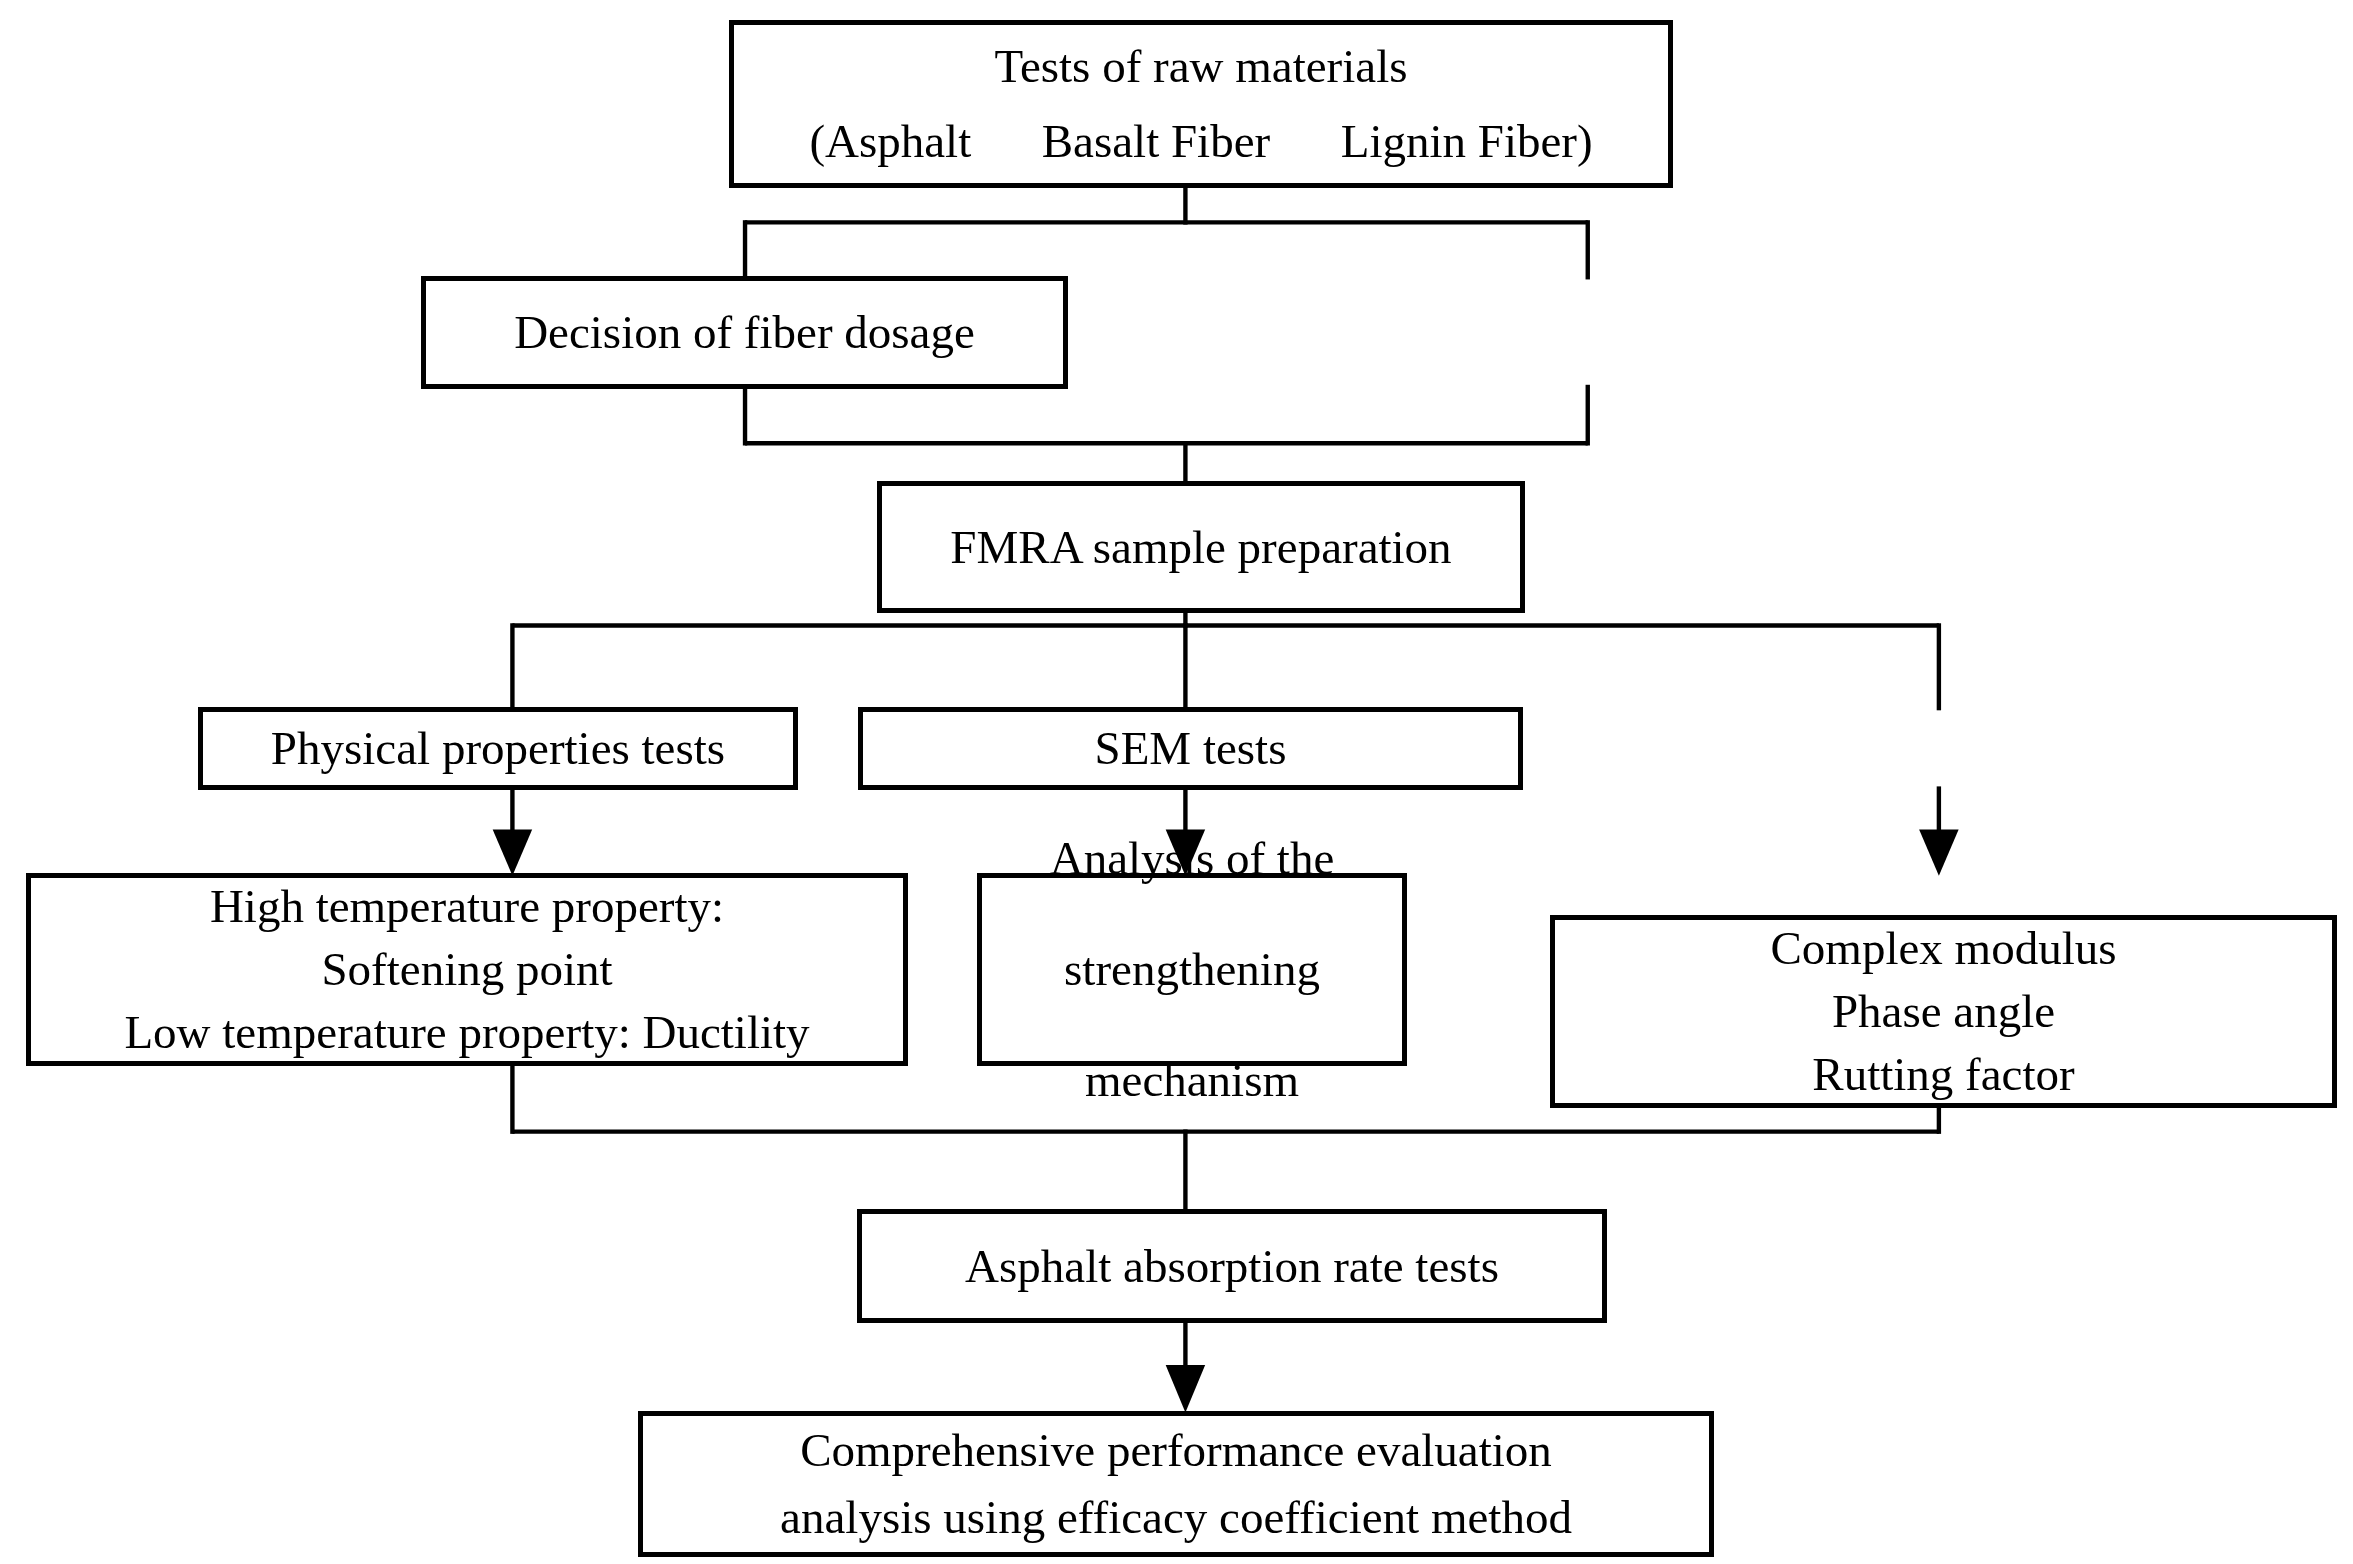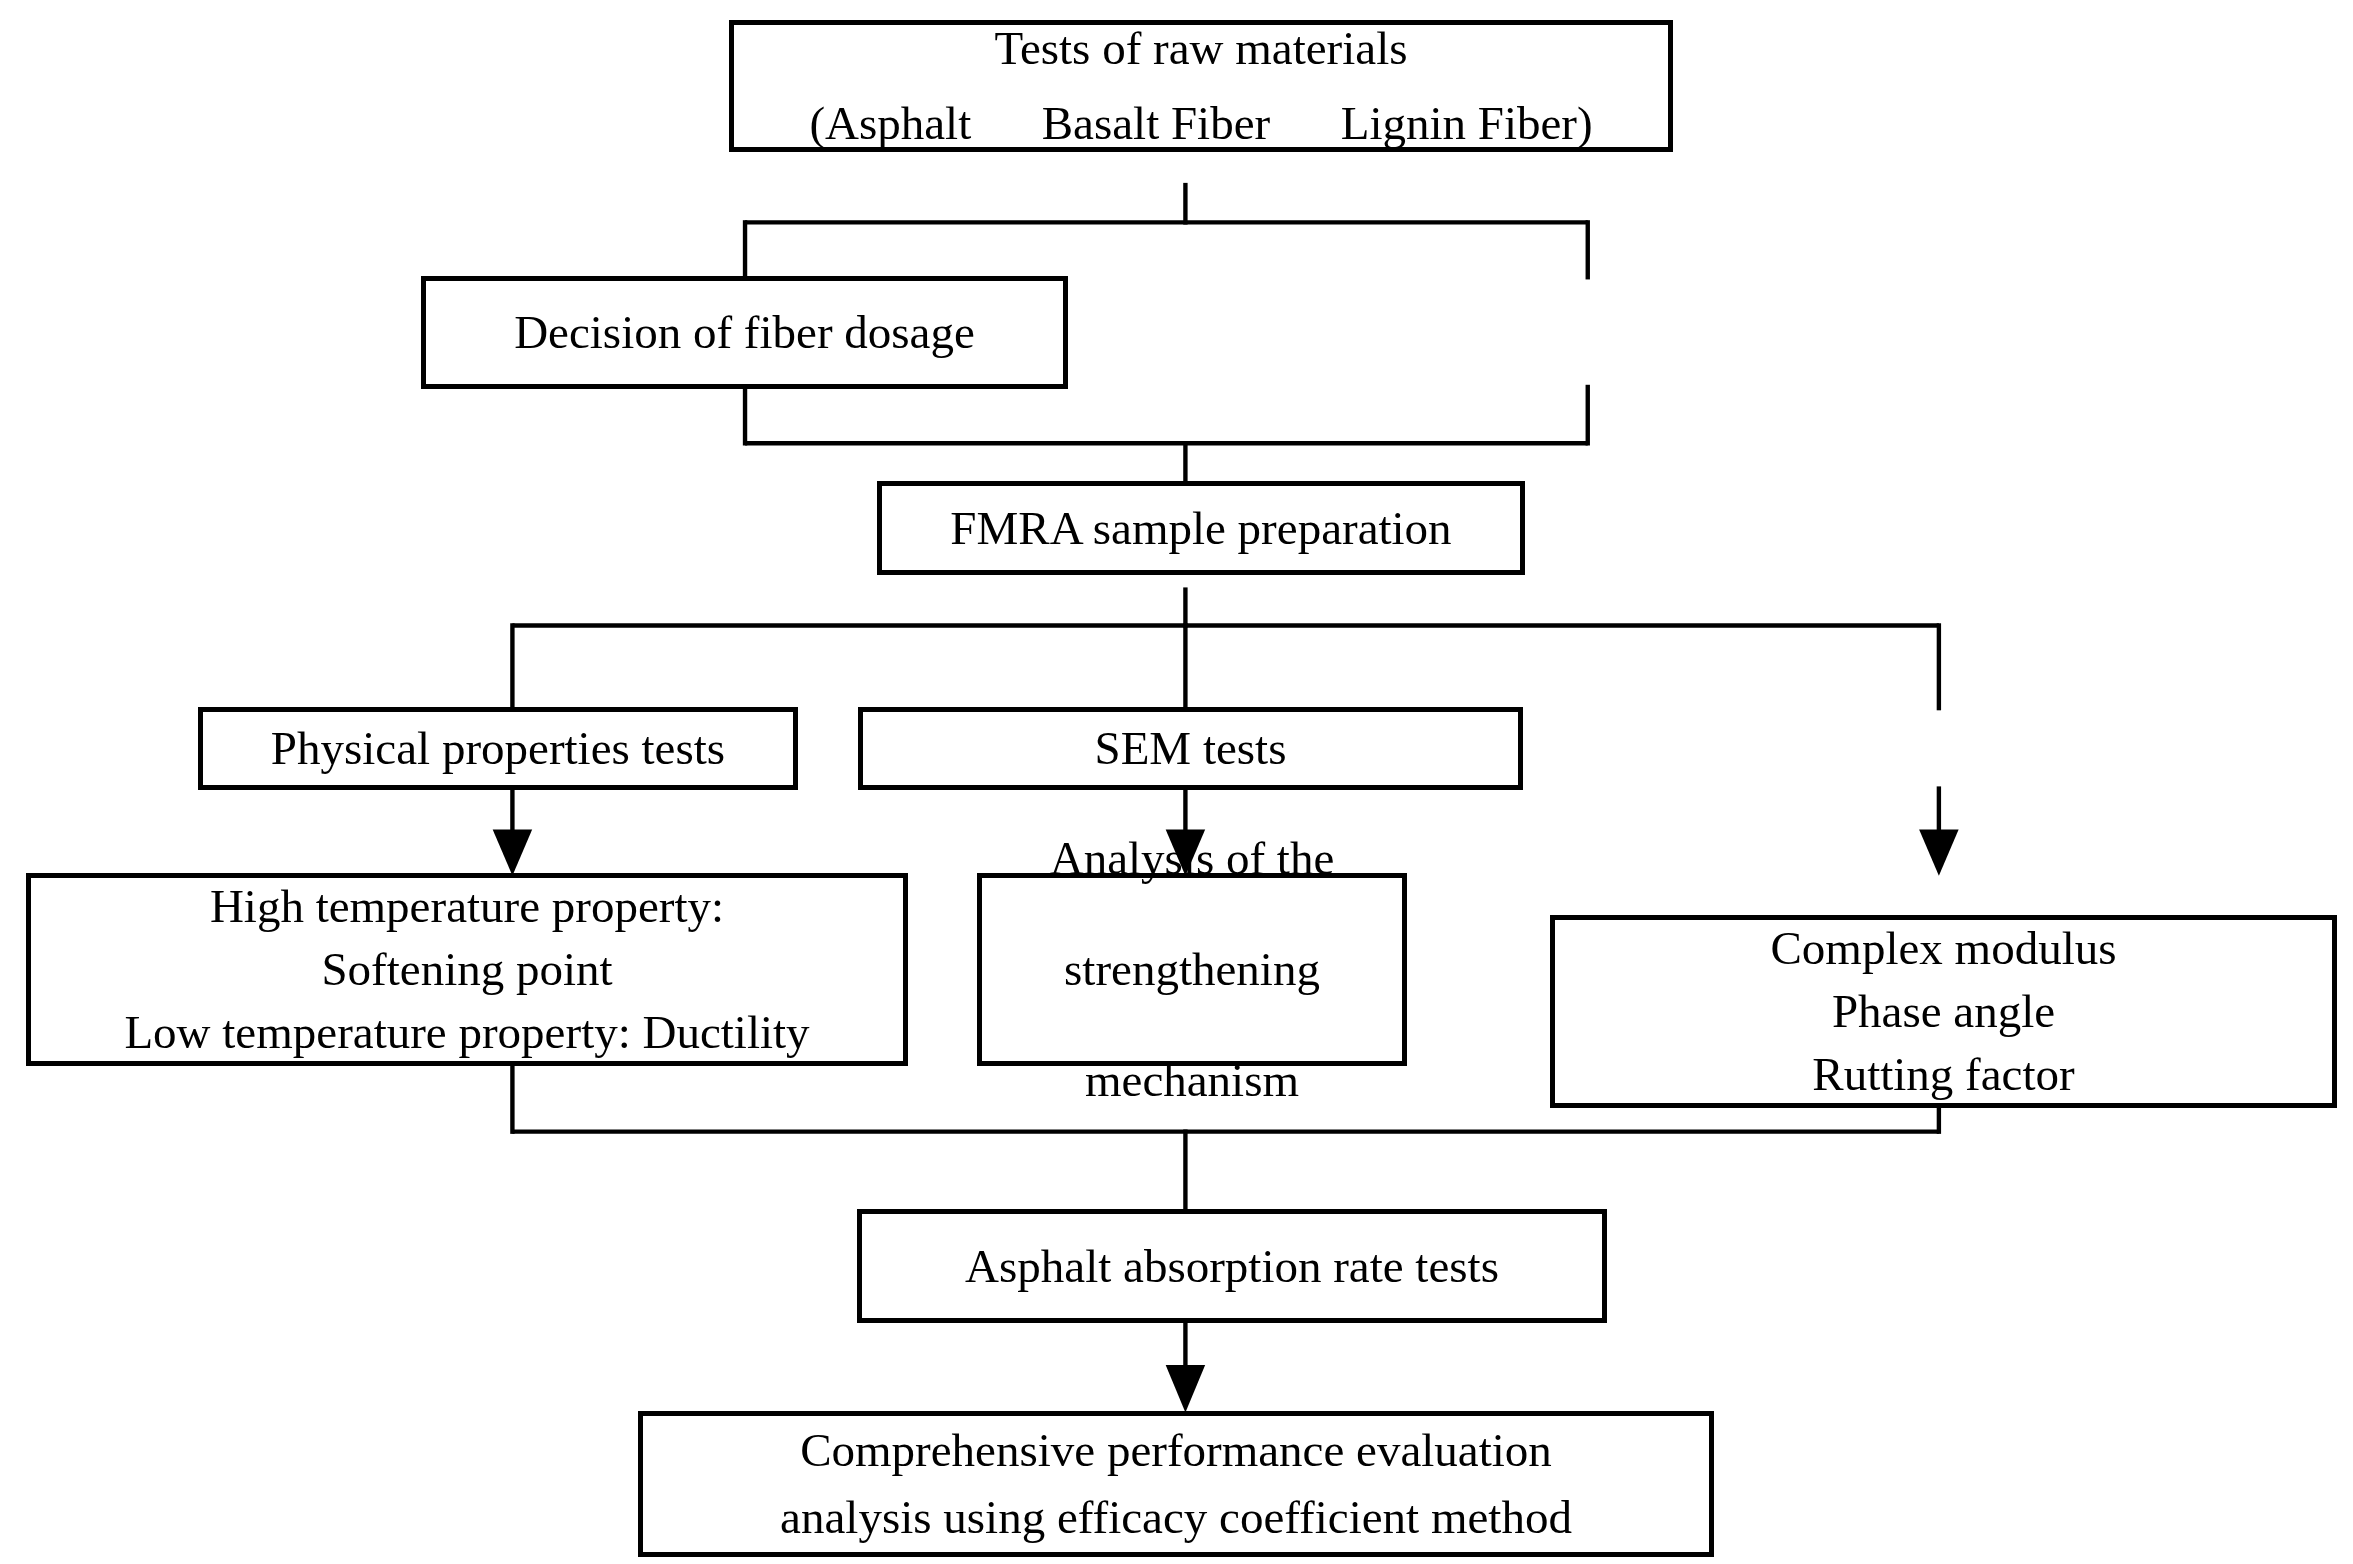--- a/index.html
+++ b/index.html
@@ -77,31 +77,31 @@
       <line x1="1620" y1="1803" x2="1620" y2="1872"></line>
     </g>
     <g fill="#000000" stroke="none">
       <polygon points="673,1134 727,1134 700,1197"></polygon>
       <polygon points="1593,1134 1647,1134 1620,1197"></polygon>
       <polygon points="2623,1134 2677,1134 2650,1197"></polygon>
       <polygon points="1593,1866 1647,1866 1620,1931"></polygon>
     </g>
   </svg>
 
-  <div class="box two-line-lg" style="left:729px; top:20px; width:944px; height:132px;align-items:center;">
+  <div class="box two-line-lg" style="left:729px; top:20px; width:944px; height:168px;align-items:center;">
     <div class="bline">Tests of raw materials</div>
     <div class="bline">(Asphalt&nbsp;&nbsp;&nbsp;&nbsp;&nbsp;&nbsp;Basalt Fiber&nbsp;&nbsp;&nbsp;&nbsp;&nbsp;&nbsp;Lignin Fiber)</div>
   </div>
 
   <div class="box" style="left:421px; top:276px; width:647px; height:113px;">
     <div class="bline">Decision of fiber dosage</div>
   </div>
 
 
-  <div class="box" style="left:877px; top:481px; width:648px; height:94px;">
+  <div class="box" style="left:877px; top:481px; width:648px; height:132px;">
     <div class="bline">FMRA sample preparation</div>
   </div>
 
   <div class="box" style="left:198px; top:707px; width:600px; height:83px;">
     <div class="bline">Physical properties tests</div>
   </div>
 
   <div class="box" style="left:858px; top:707px; width:665px; height:83px;">
     <div class="bline">SEM tests</div>
   </div>

